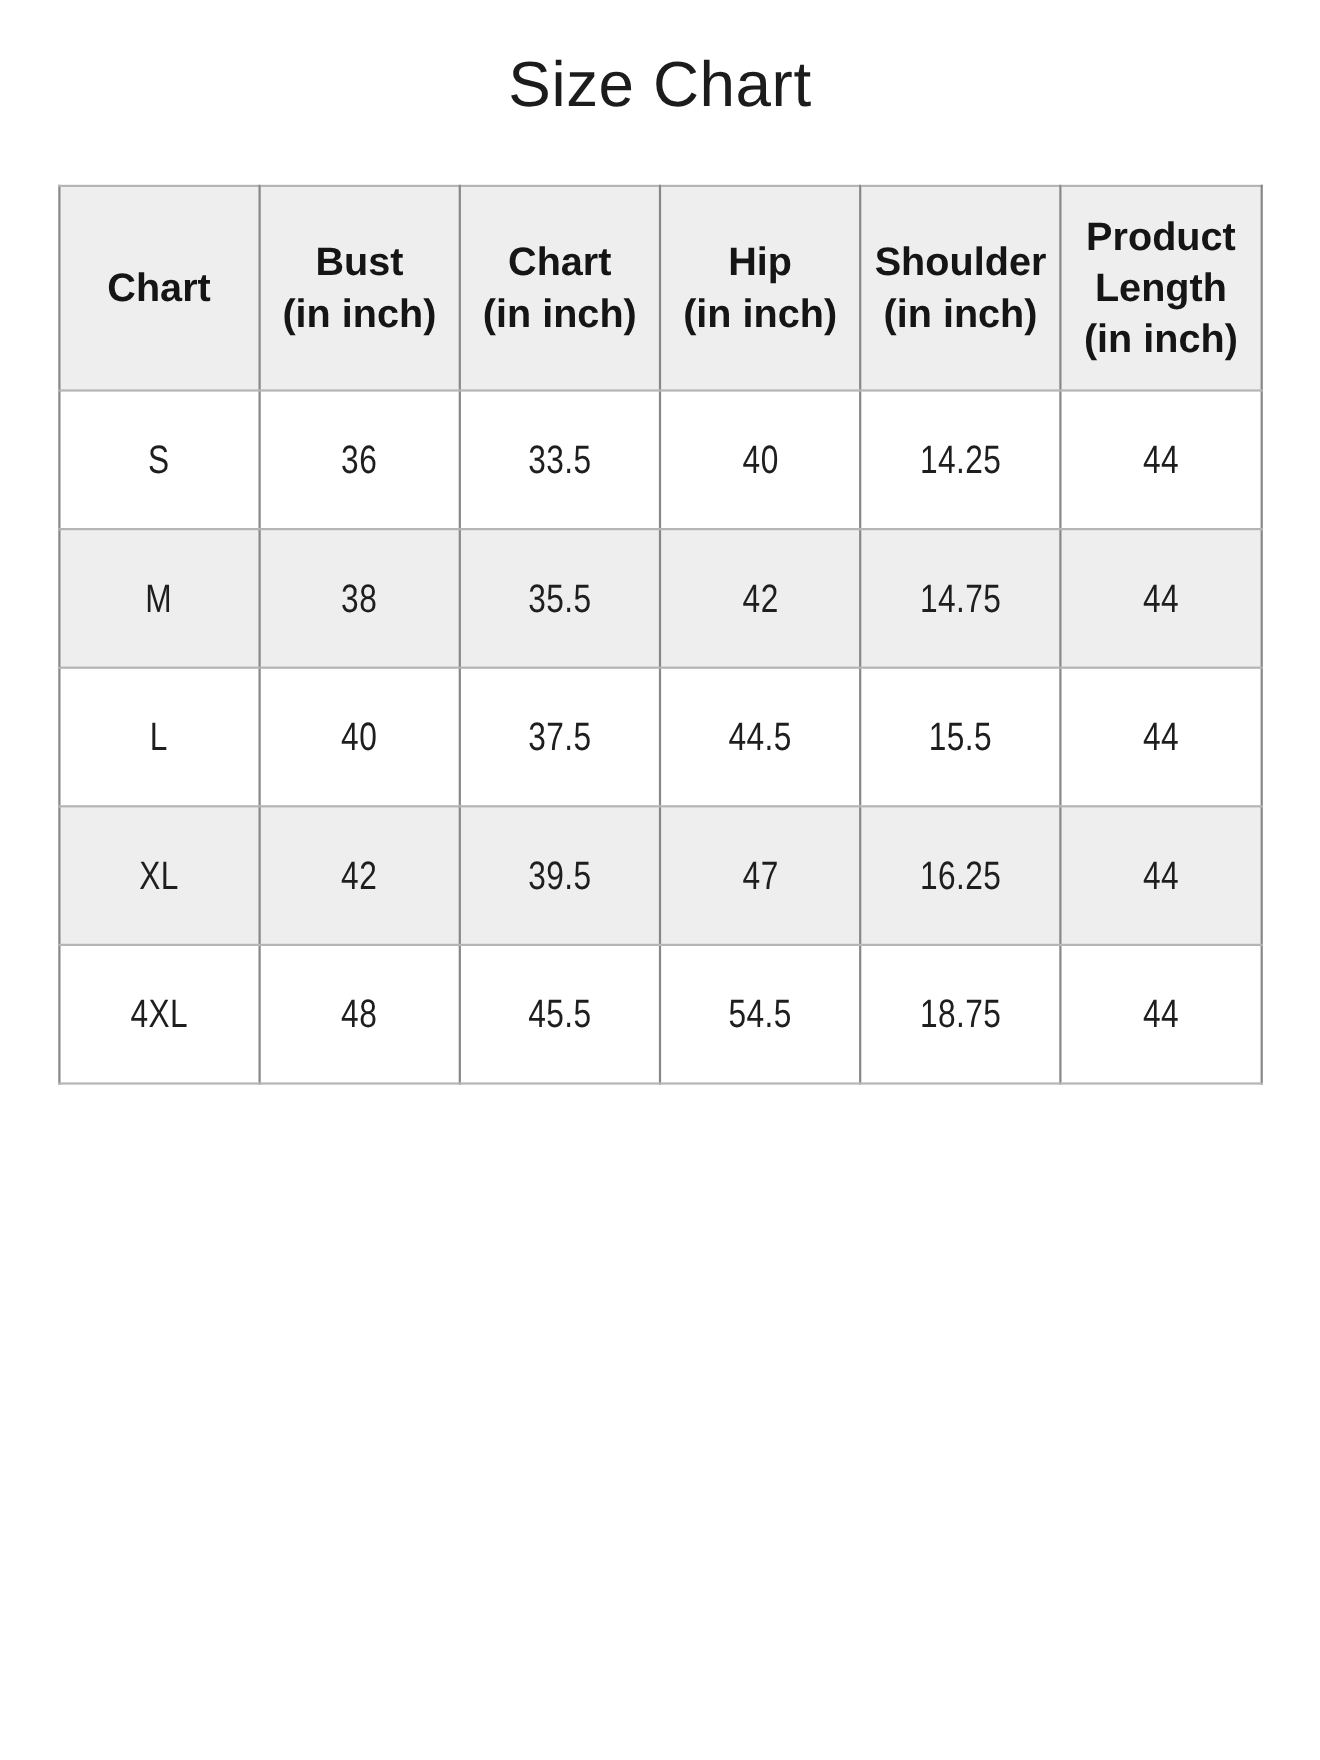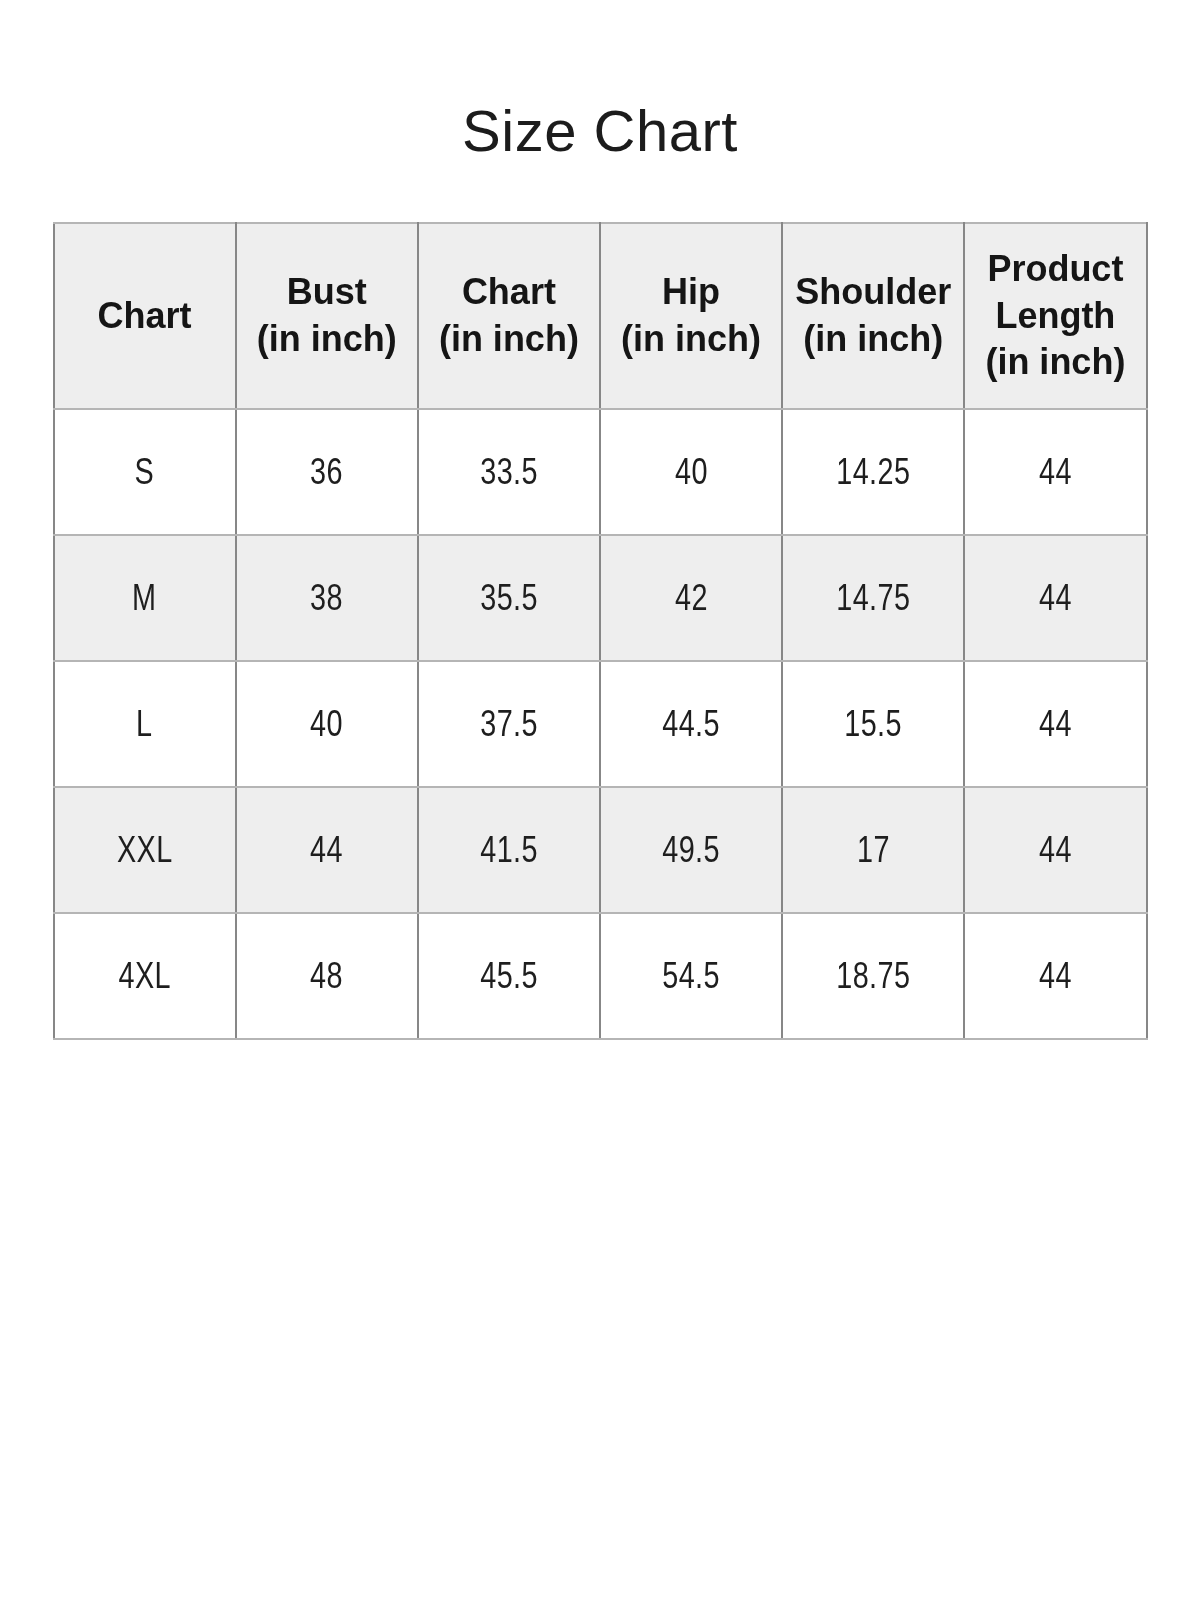--- a/index.html
+++ b/index.html
@@ -12,21 +12,21 @@
   }
   *{box-sizing:border-box;}
   html,body{margin:0;padding:0;}
   body{
     width:1200px;height:1600px;
     background:var(--page_bg);
     color:var(--text);
     font-family:"Liberation Sans", sans-serif;
   }
   .page-title{
-    margin:102px 0 0 0;
+    margin:48px 0 0 0;
     text-align:center;
     font-size:58px;
     font-weight:500;
     letter-spacing:0.5px;
     line-height:1;
     color:#1c1c1c;
   }
   table.size-chart{
     width:1095px;
     margin:62px auto 0 auto;
@@ -104,25 +104,25 @@
     </tr>
     <tr>
       <td><span class="cnd">L</span></td>
       <td><span class="cnd">40</span></td>
       <td><span class="cnd">37.5</span></td>
       <td><span class="cnd">44.5</span></td>
       <td><span class="cnd">15.5</span></td>
       <td><span class="cnd">44</span></td>
     </tr>
     <tr>
-      <td><span class="cnd">XXL</span></td>
-      <td><span class="cnd">44</span></td>
-      <td><span class="cnd">41.5</span></td>
-      <td><span class="cnd">49.5</span></td>
-      <td><span class="cnd">17</span></td>
+      <td><span class="cnd">XL</span></td>
+      <td><span class="cnd">42</span></td>
+      <td><span class="cnd">39.5</span></td>
+      <td><span class="cnd">47</span></td>
+      <td><span class="cnd">16.25</span></td>
       <td><span class="cnd">44</span></td>
     </tr>
     <tr>
       <td><span class="cnd">4XL</span></td>
       <td><span class="cnd">48</span></td>
       <td><span class="cnd">45.5</span></td>
       <td><span class="cnd">54.5</span></td>
       <td><span class="cnd">18.75</span></td>
       <td><span class="cnd">44</span></td>
     </tr>

